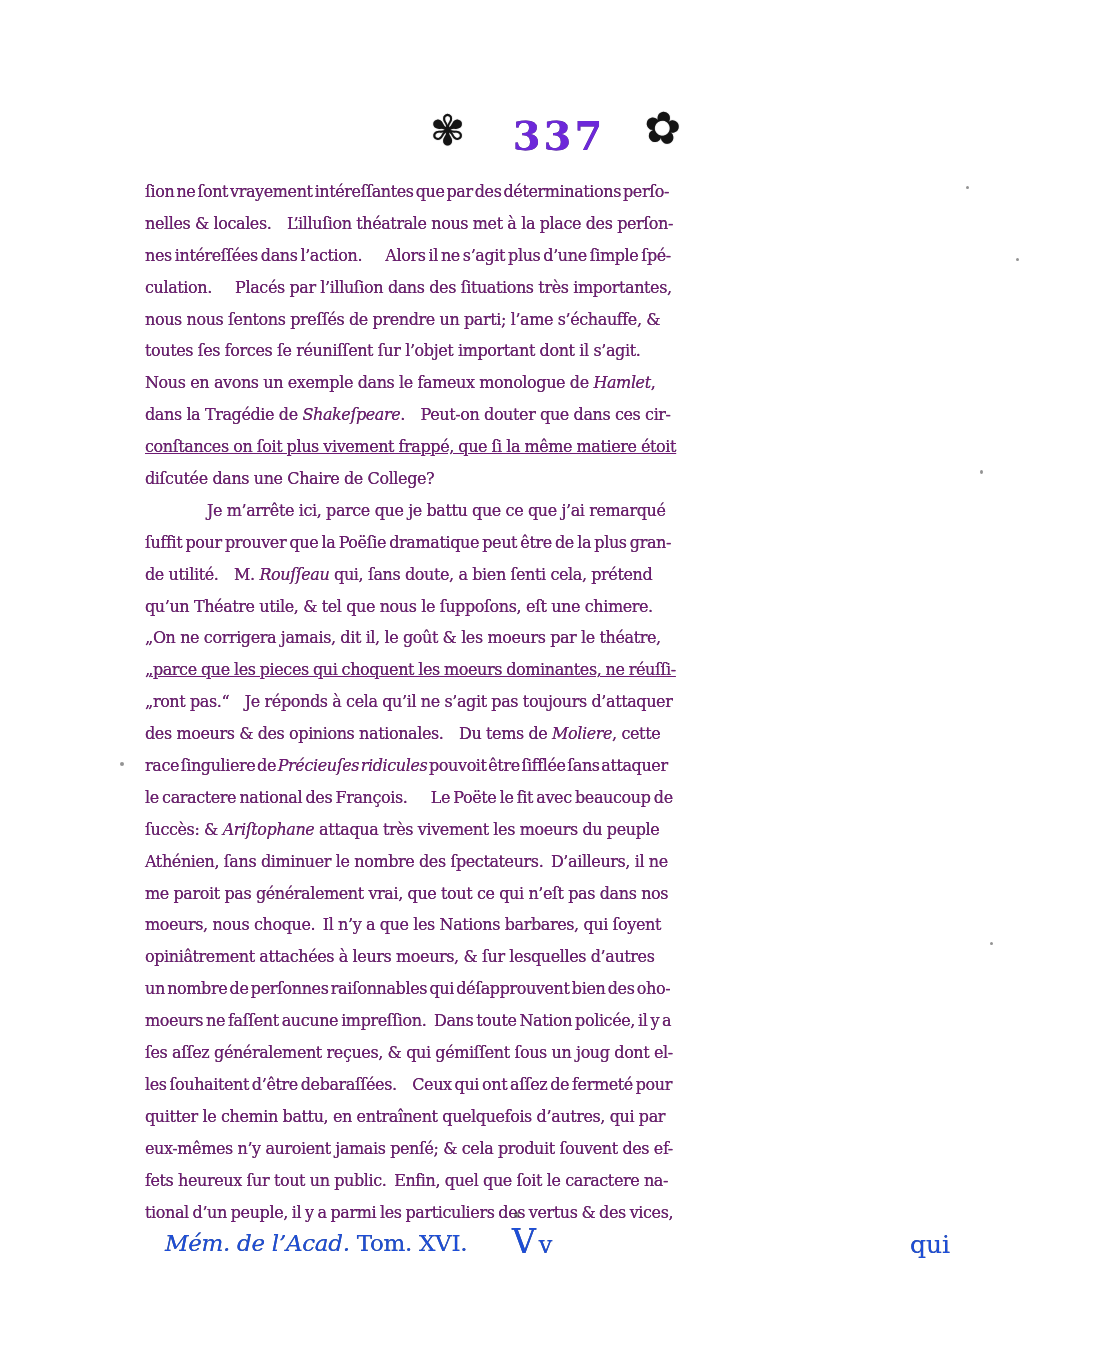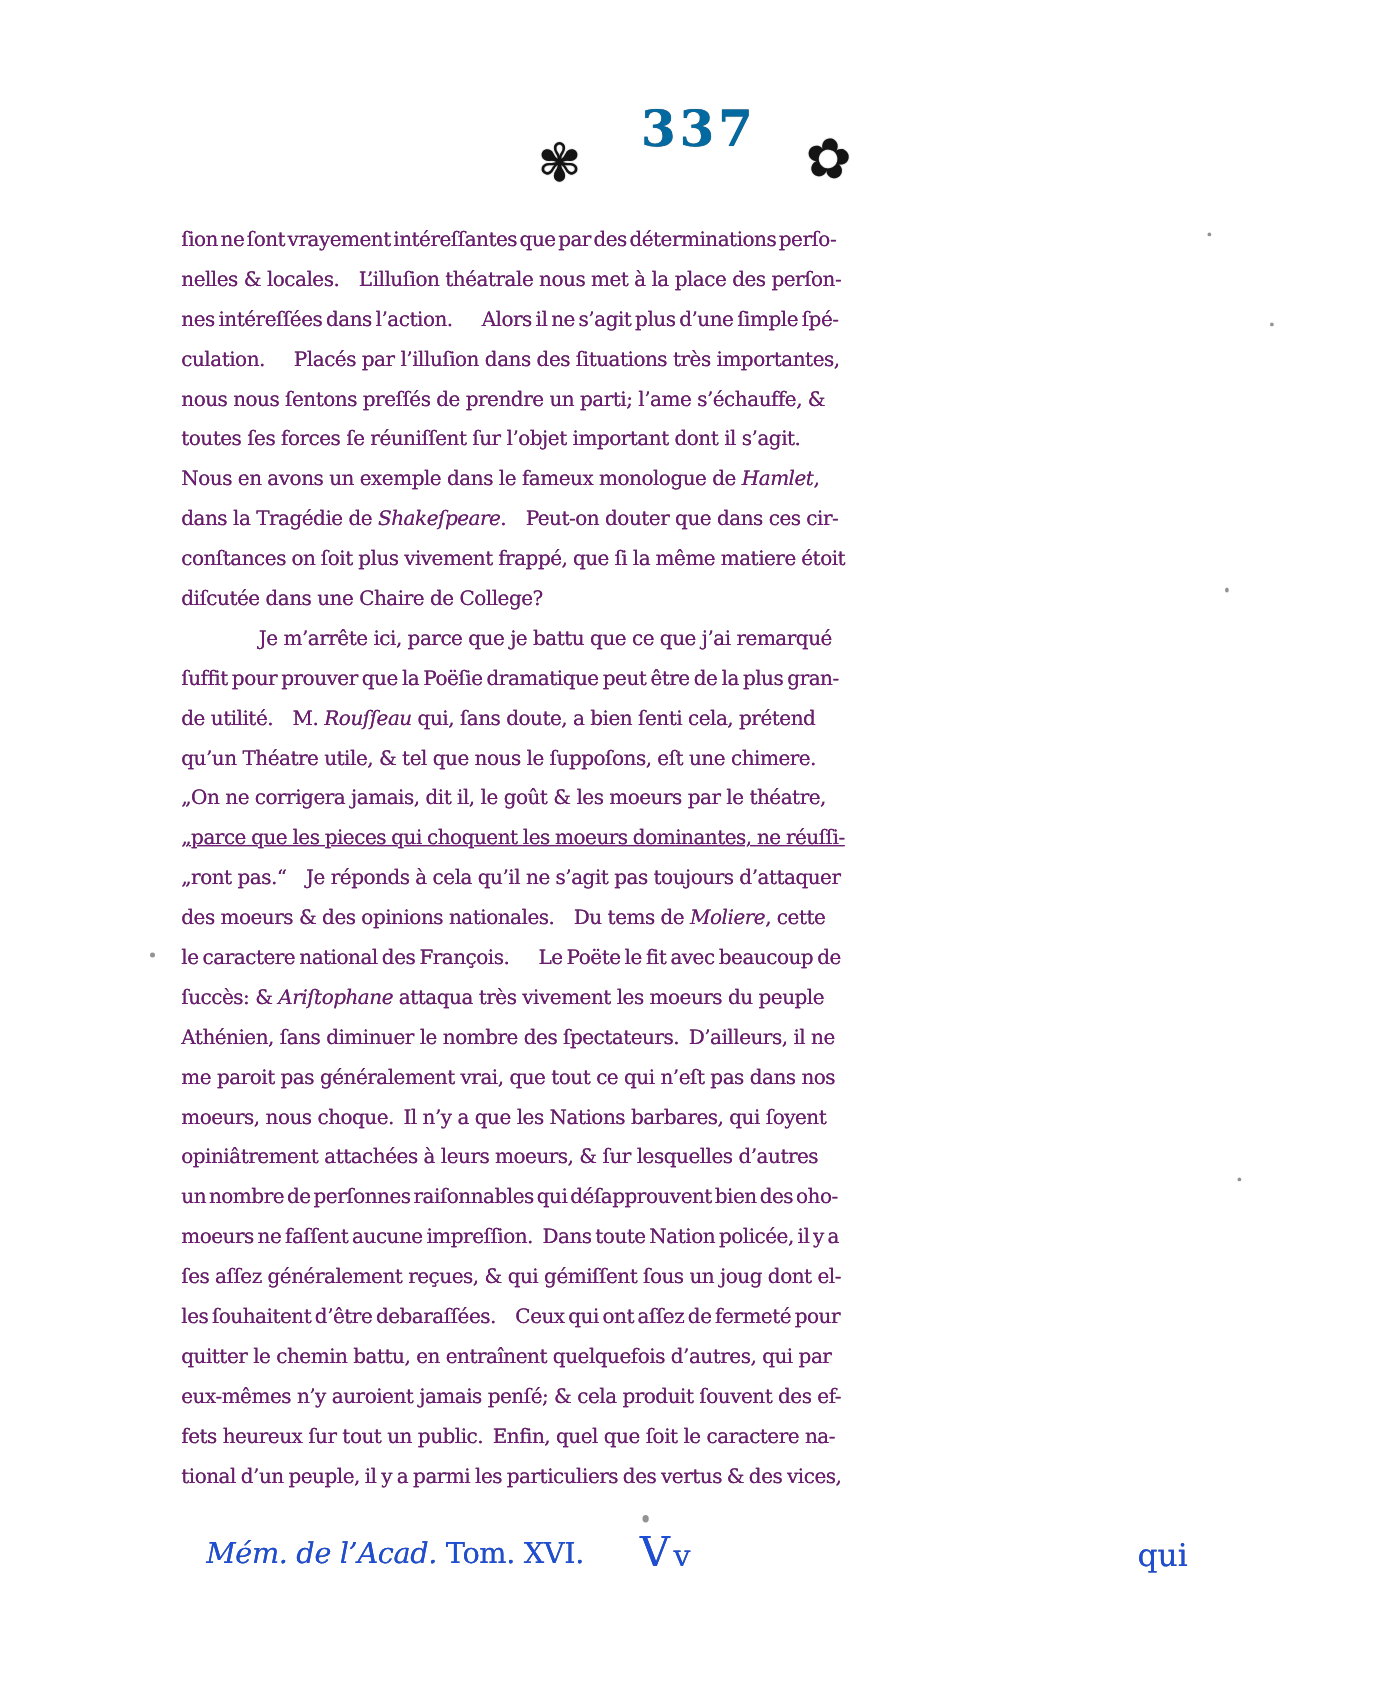--- a/index.html
+++ b/index.html
@@ -16,25 +16,25 @@
     position:absolute;
     font-family:"DejaVu Sans", sans-serif;
     color:#141414;
     line-height:1;
     text-shadow:0 0 1px rgba(0,0,0,.55);
   }
   .fleuron-left  { left:430px; top:110px; font-size:42px; }
   .fleuron-right { left:644px; top:106px; font-size:44px; transform:rotate(8deg); }
   .page-number {
     position:absolute;
-    left:503px; top:80px; width:112px;
+    left:503px; top:112px; width:112px;
     text-align:center;
     font-size:40px; font-weight:bold;
     letter-spacing:3px;
-    color:#0369a1;
+    color:#6d28d9;
     text-shadow:0 0 0.6px rgba(0,0,0,.7);
   }
   
   .text-block {
     position:absolute;
     left:145px; top:176px; width:812px;
     font-size:16px;
     line-height:31.9px;
     letter-spacing:-0.4px;
     color:#701a75;
@@ -79,30 +79,31 @@
 
   <div class="text-block">
       <div class="line" style="word-spacing: -2.66667px;"><span>ſion ne ſont vrayement intéreſſantes que par des déterminations perſo-</span></div>
       <div class="line" style="word-spacing: 0px;"><span>nelles &amp; locales. L’illuſion théatrale nous met à la place des perſon-</span></div>
       <div class="line" style="word-spacing: -1.7px;"><span>nes intéreſſées dans l’action.  Alors il ne s’agit plus d’une ſimple ſpé-</span></div>
       <div class="line" style="word-spacing: 0px;"><span>culation.  Placés par l’illuſion dans des ſituations très importantes,</span></div>
       <div class="line" style="word-spacing: 0px;"><span>nous nous ſentons preſſés de prendre un parti; l’ame s’échauffe, &amp;</span></div>
       <div class="line" style="word-spacing: 0px;"><span>toutes ſes forces ſe réuniſſent ſur l’objet important dont il s’agit.</span></div>
       <div class="line" style="word-spacing: 0px;"><span>Nous en avons un exemple dans le fameux monologue de </span><em>Hamlet</em><span>,</span></div>
       <div class="line" style="word-spacing: 0px;"><span>dans la Tragédie de </span><em>Shakeſpeare</em><span>. Peut-on douter que dans ces cir-</span></div>
-      <div class="line" style="word-spacing: -0.272727px;"><span>conſtances on ſoit plus vivement frappé, que ſi la même matiere étoit</span></div>
+      <div class="line" style="word-spacing: -0.272727px; text-decoration: underline;"><span>conſtances on ſoit plus vivement frappé, que ſi la même matiere étoit</span></div>
       <div class="line nojust"><span>diſcutée dans une Chaire de College?</span></div>
       <div class="line" style="padding-left: 62px; word-spacing: 0px;"><span>Je m’arrête ici, parce que je battu que ce que j’ai remarqué</span></div>
       <div class="line" style="word-spacing: -1.41667px;"><span>ſuffit pour prouver que la Poëſie dramatique peut être de la plus gran-</span></div>
       <div class="line" style="word-spacing: 0px;"><span>de utilité. M. </span><em>Rouſſeau</em><span> qui, ſans doute, a bien ſenti cela, prétend</span></div>
       <div class="line" style="word-spacing: 0px;"><span>qu’un Théatre utile, &amp; tel que nous le ſuppoſons, eſt une chimere.</span></div>
       <div class="line" style="word-spacing: 0px;"><span>„On ne corrigera jamais, dit il, le goût &amp; les moeurs par le théatre,</span></div>
       <div class="line" style="word-spacing: -0.5px; text-decoration: underline;"><span>„parce que les pieces qui choquent les moeurs dominantes, ne réuſſi-</span></div>
       <div class="line" style="word-spacing: 0px;"><span>„ront pas.“ Je réponds à cela qu’il ne s’agit pas toujours d’attaquer</span></div>
       <div class="line" style="word-spacing: 0px;"><span>des moeurs &amp; des opinions nationales. Du tems de </span><em>Moliere</em><span>, cette</span></div>
+      <div class="line" style="word-spacing: -3px;"><span>race ſinguliere de </span><em>Précieuſes ridicules</em><span> pouvoit être ſifflée ſans attaquer</span></div>
       <div class="line" style="word-spacing: -1.4px;"><span>le caractere national des François.  Le Poëte le fit avec beaucoup de</span></div>
       <div class="line" style="word-spacing: 0px;"><span>ſuccès: &amp; </span><em>Ariſtophane</em><span> attaqua très vivement les moeurs du peuple</span></div>
       <div class="line" style="word-spacing: 0px;"><span>Athénien, ſans diminuer le nombre des ſpectateurs. D’ailleurs, il ne</span></div>
       <div class="line" style="word-spacing: 0px;"><span>me paroit pas généralement vrai, que tout ce qui n’eſt pas dans nos</span></div>
       <div class="line" style="word-spacing: 0px;"><span>moeurs, nous choque. Il n’y a que les Nations barbares, qui ſoyent</span></div>
       <div class="line" style="word-spacing: 0px;"><span>opiniâtrement attachées à leurs moeurs, &amp; ſur lesquelles d’autres</span></div>
       <div class="line" style="word-spacing: -2.33333px;"><span>un nombre de perſonnes raiſonnables qui déſapprouvent bien des oho-</span></div>
       <div class="line" style="word-spacing: -1.7px;"><span>moeurs ne faſſent aucune impreſſion. Dans toute Nation policée, il y a</span></div>
       <div class="line" style="word-spacing: 0px;"><span>ſes aſſez généralement reçues, &amp; qui gémiſſent ſous un joug dont el-</span></div>
       <div class="line" style="word-spacing: -1.77778px;"><span>les ſouhaitent d’être debaraſſées. Ceux qui ont aſſez de fermeté pour</span></div>

